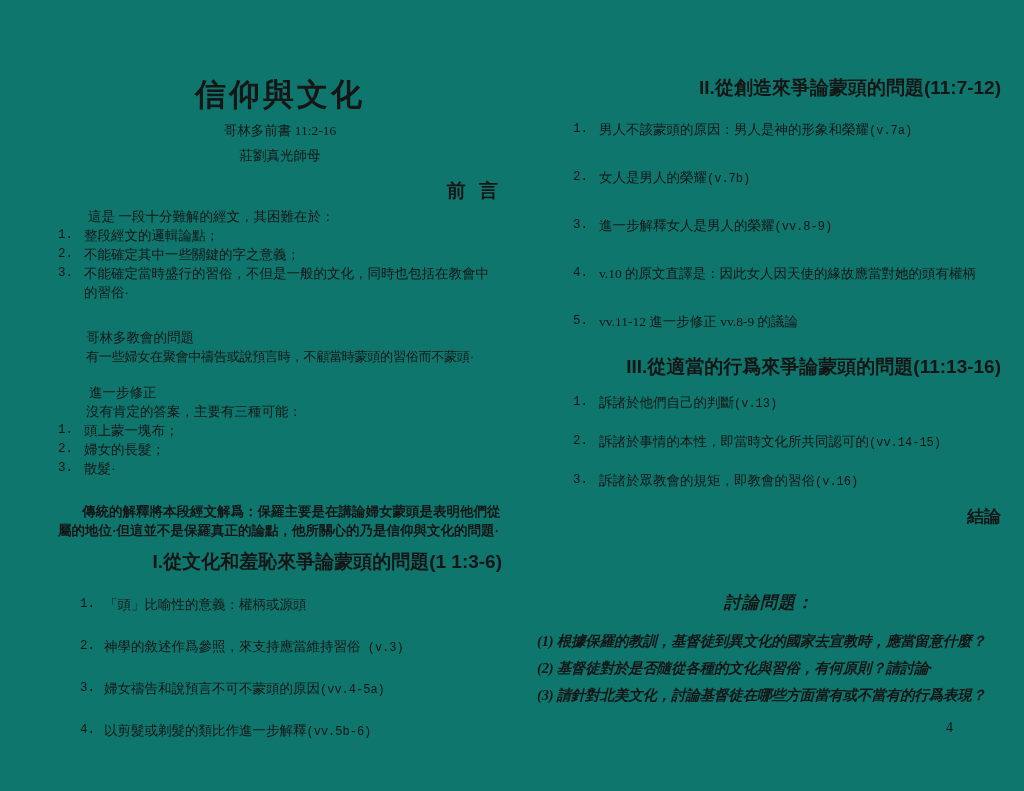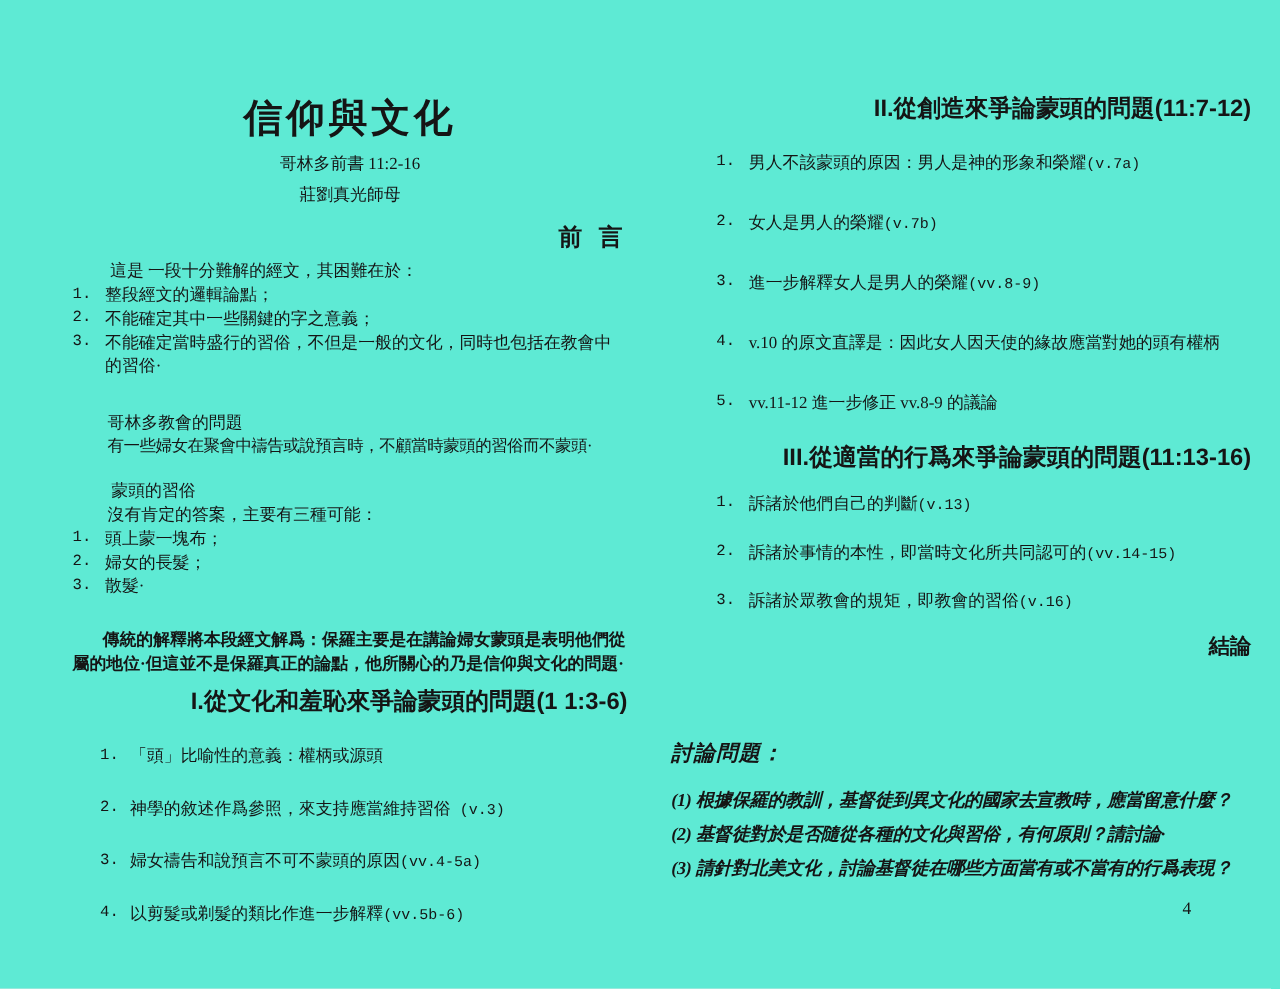--- a/index.html
+++ b/index.html
@@ -1,19 +1,19 @@
 <!DOCTYPE html>
 <html><head>
 <meta charset="utf-8">
 <style>
   html,body{margin:0;padding:0;background:#e8e8e8;}
   .page{
     position:relative;
     width:1024px;height:791px;
-    background:#5eead4;
+    background:#0f766e;
     color:#151515;
     font-family:"Liberation Serif","DejaVu Serif",serif;
     overflow:hidden;
     margin:0 auto;
   }
   .col{position:absolute;}
   .col-left{left:58px;top:78px;width:444px;}
   .col-right{left:537px;top:76px;width:464px;}
 
   .doc-title{font-size:31px;font-weight:700;text-align:center;letter-spacing:3px;line-height:34px;}
@@ -53,21 +53,21 @@
   .sec2-items .li:first-child{margin-top:20px;}
   .sec2-items .li .num{width:26px;}
 
   .sec3-items{padding-left:36px;}
   .sec3-items .li{margin-top:14px;}
   .sec3-items .li + .li{margin-top:18px;}
   .sec3-items .li .num{width:26px;}
 
   .conclusion-h{font-size:17px;margin-top:14px;line-height:22px;}
 
-  .discussion-h{font-size:17px;font-weight:700;font-style:italic;margin-top:64px;line-height:22px;letter-spacing:1px;}
+  .discussion-h{font-size:17px;font-weight:700;font-style:italic;margin-top:64px;line-height:22px;letter-spacing:1px;text-align:center;}
   .questions{margin-top:18px;}
   .question{font-size:14.5px;font-style:italic;font-weight:600;line-height:19px;margin-bottom:8px;letter-spacing:-0.2px;}
 
   .page-number{position:absolute;left:946px;top:720px;font-size:14px;line-height:16px;}
 </style>
 </head>
 <body>
 
 <div class="page">
 
@@ -92,21 +92,21 @@
       </div>
       <div class="li">
         <span class="num">3.</span>
         <span class="txt">不能確定當時盛行的習俗，不但是一般的文化，同時也包括在教會中的習俗·</span>
       </div>
     </div>
 
     <div class="body-text sub-h">哥林多教會的問題</div>
     <div class="body-text sub-p tight">有一些婦女在聚會中禱告或說預言時，不顧當時蒙頭的習俗而不蒙頭·</div>
 
-    <div class="body-text sub-h2">蒙頭的習俗</div>
+    <div class="body-text sub-h2">進一步修正</div>
     <div class="body-text sub-p">沒有肯定的答案，主要有三種可能：</div>
 
     <div class="body-text">
       <div class="li">
         <span class="num">1.</span>
         <span class="txt">頭上蒙一塊布；</span>
       </div>
       <div class="li">
         <span class="num">2.</span>
         <span class="txt">婦女的長髮；</span>

